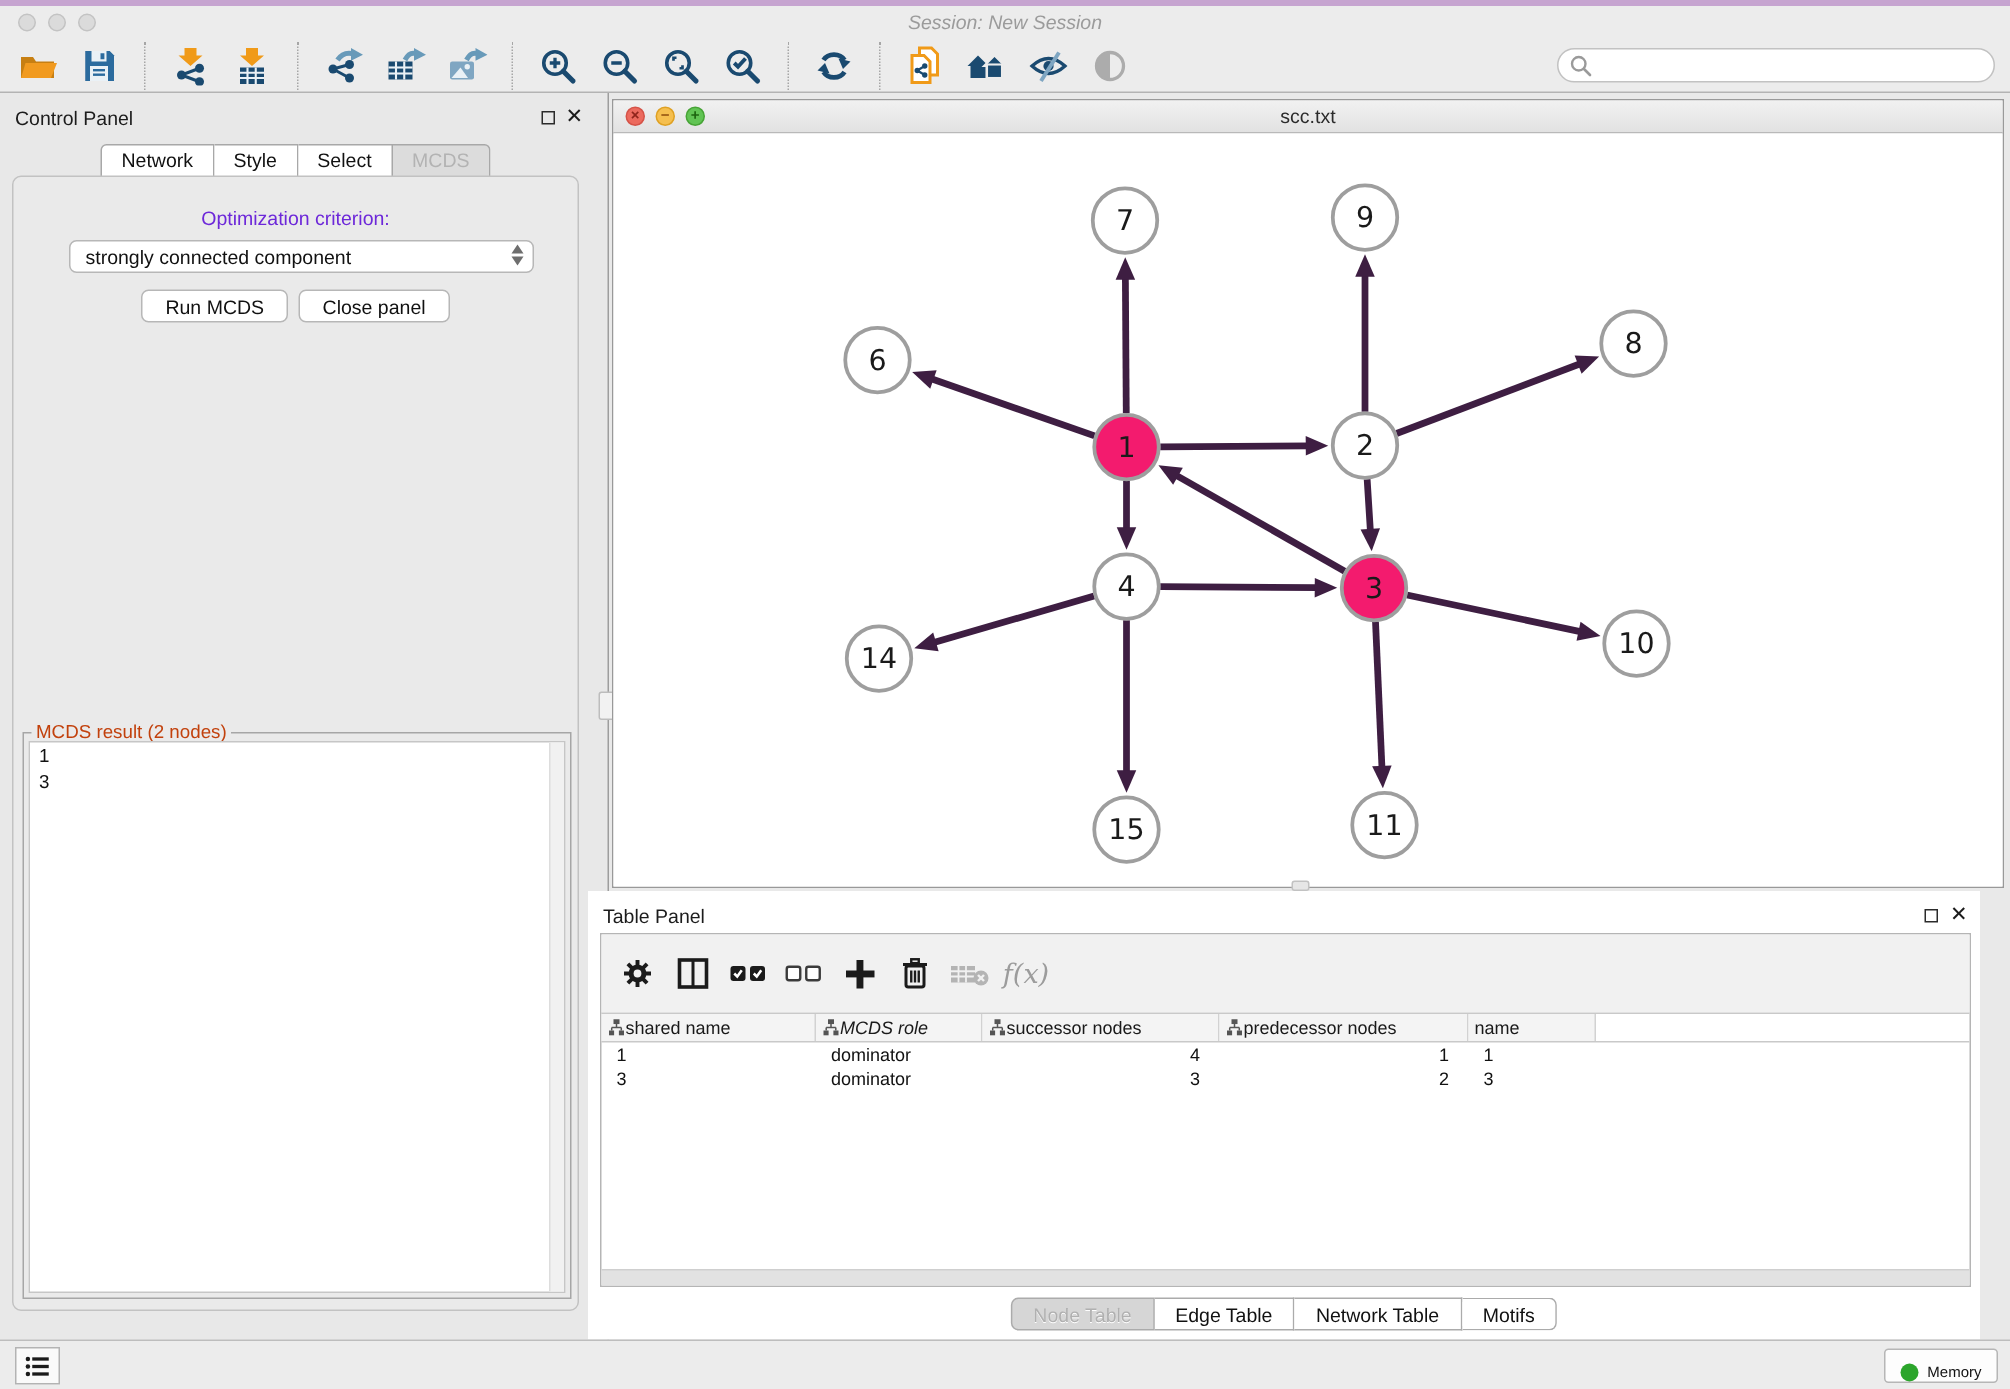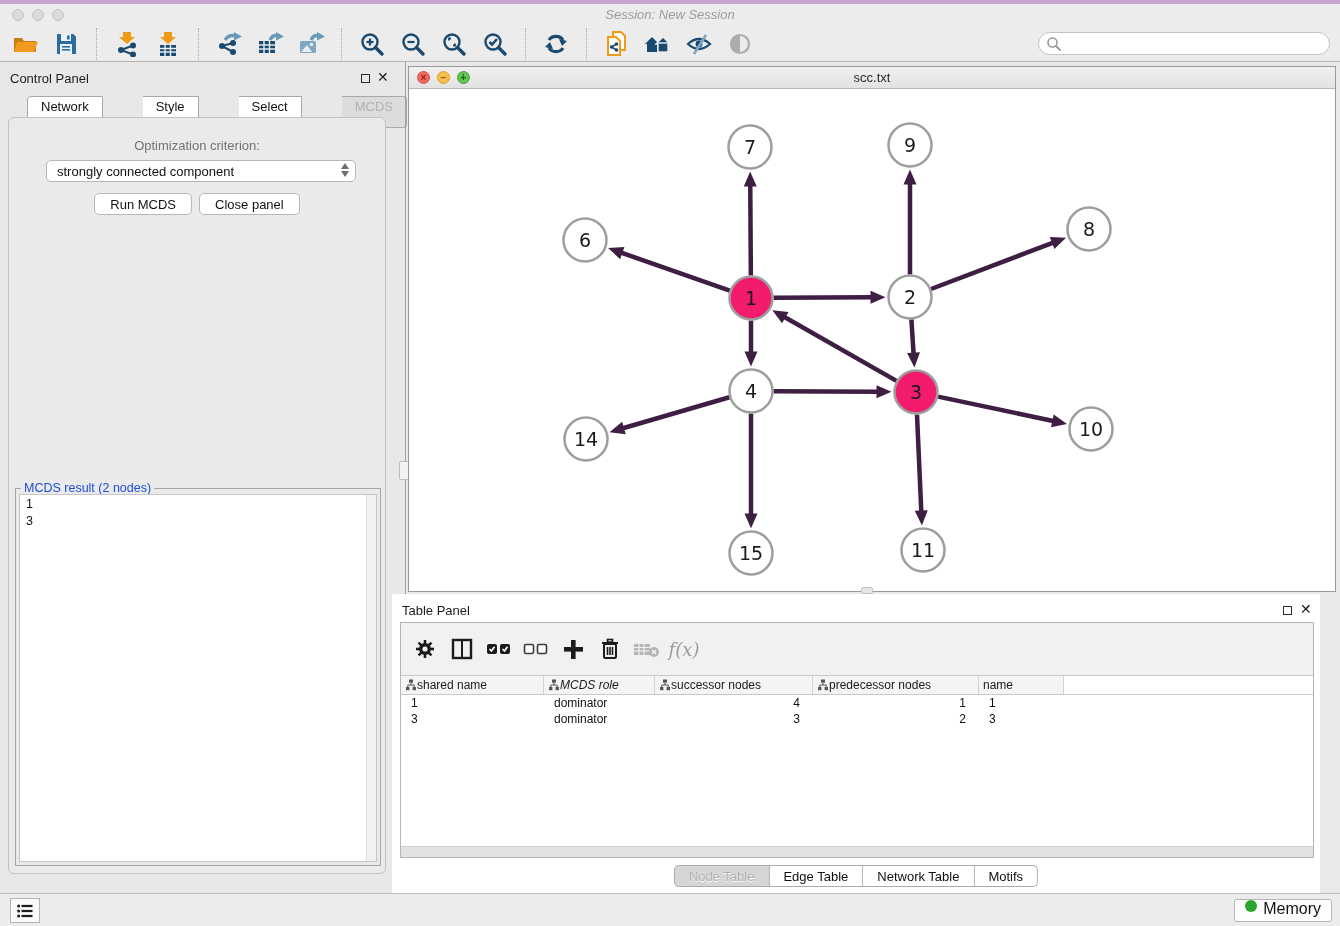--- a/index.html
+++ b/index.html
@@ -22,39 +22,39 @@
                 border-radius:12px; display:flex; align-items:center; padding-left:7px; }
 
   
   .control-panel { position:absolute; left:0; top:62px; width:404px; height:831px; background:#E8E8E8; }
   .cp-head { position:absolute; left:0; top:6px; width:100%; height:22px; }
   .panel-title { position:absolute; left:10px; top:3px; font-size:13px; color:#1c1c1c; }
   .float-ico { position:absolute; width:9px; height:9px; border:1.6px solid #2b2b2b; top:6px; }
   .close-ico { position:absolute; top:1px; font-size:14px; font-weight:bold; color:#1b1b1b; }
   .cp-tabs { position:absolute; left:0; top:34px; width:394px; display:flex; justify-content:center; }
   .seg-tab { height:32px; line-height:20px; padding:0 13px; font-size:13px; background:#fff;
-             border:1px solid #A8A8A8; border-left:none; color:#111;margin-left:40px; }
+             border:1px solid #A8A8A8; border-left:none; color:#111; }
   .seg-tab:first-child { border-left:1px solid #A8A8A8; border-radius:4px 0 0 4px; }
   .seg-tab:last-child { border-radius:0 4px 4px 0; }
   .seg-tab.sel { background:#DCDCDC; color:#B3B3B3; }
   .cp-content { position:absolute; left:8px; top:55px; width:378px; height:757px;
                 background:#EAEAEA; border:1px solid #C2C2C2; border-radius:6px; }
-  .opt-label { position:absolute; left:0; width:100%; top:20px; text-align:center; font-size:13px; color:#737373; }
+  .opt-label { position:absolute; left:0; width:100%; top:20px; text-align:center; font-size:13px; color:#6d28d9; }
   .combo { position:absolute; left:37px; top:42px; width:310px; height:22px; background:#fff;
            border:1px solid #B7B7B7; border-radius:5px; font-size:13px; color:#111;
            display:flex; align-items:center; padding-left:10px; }
   .combo-arrows { position:absolute; right:6px; top:2px; display:flex; flex-direction:column; gap:2px; }
   .tri-up { width:0; height:0; border-left:4px solid transparent; border-right:4px solid transparent; border-bottom:6px solid #6e6e6e; }
   .tri-dn { width:0; height:0; border-left:4px solid transparent; border-right:4px solid transparent; border-top:6px solid #6e6e6e; }
   .cp-buttons { position:absolute; left:0; width:100%; top:75px; display:flex; justify-content:center; gap:7px; }
   .mac-btn { height:22px; background:#fff; border:1px solid #B7B7B7; border-radius:5px;
              font-size:13px; color:#111; padding:0 15px; display:flex; align-items:center; }
   .result-fs { position:absolute; left:6px; top:370px; width:366px; height:378px;
                border:1px solid #A6A6A6; background:#EAEAEA; }
-  .result-legend { position:absolute; left:5px; top:-8px; background:#EAEAEA; padding:0 3px; font-size:12.5px; color:#1d4ed8; }
+  .result-legend { position:absolute; left:5px; top:-8px; background:#EAEAEA; padding:0 3px; font-size:12.5px; color:#c2410c; }
   .result-box { position:absolute; left:3px; top:5px; right:3px; bottom:3px; background:#fff; border:1px solid #C6C6C6; }
   .result-text { position:absolute; left:0; top:0; right:11px; bottom:0; font-size:12.5px; line-height:17px;
                  color:#111; padding:1px 6px; white-space:pre; }
   .result-scroll { position:absolute; right:0; top:0; bottom:0; width:10px; background:#F1F1F1; border-left:1px solid #DDD; }
 
   .v-divider { position:absolute; left:405px; top:62px; width:1px; height:831px; background:#9E9E9E; }
   .v-grip { position:absolute; left:399px; top:461px; width:11px; height:19px; background:#F2F2F2;
             border:1px solid #BDBDBD; border-radius:2px; }
   .h-grip { position:absolute; left:861px; top:587px; width:12px; height:7px; background:#E6E6E6;
             border:1px solid #C2C2C2; border-radius:2px; }
@@ -98,21 +98,21 @@
   .tp-tab:first-child { border-left:1px solid #ABABAB; border-radius:5px 0 0 5px; }
   .tp-tab:last-child { border-radius:0 5px 5px 0; }
   .tp-tab.sel { background:#D6D6D6; color:#B0B0B0; text-shadow:0 1px 0 #fff; }
 
   
   .statusbar { position:absolute; left:0; top:893px; width:1340px; height:33px; background:#ECECEC;
                border-top:1px solid #BDBDBD; }
   .sb-left-btn { position:absolute; left:10px; top:4px; width:30px; height:25px; background:#FAFAFA;
                  border:1px solid #B3B3B3; display:flex; align-items:center; justify-content:center; }
   .memory-btn { position:absolute; right:8px; top:5px; height:23px; background:#FDFDFD; border:1px solid #B6B6B6;
-                border-radius:3px; display:flex; align-items:flex-start; gap:6px; padding:0 10px; font-size:16px; color:#111; }
+                border-radius:3px; display:flex; align-items:flex-end; gap:6px; padding:0 10px; font-size:10px; color:#111; }
   .mem-dot { width:12px; height:12px; border-radius:50%; }
 </style>
 </head>
 <body>
 
 <div id="app">
 
   <div class="top-strip"></div>
   <div class="titlebar">
     <div class="lights">

